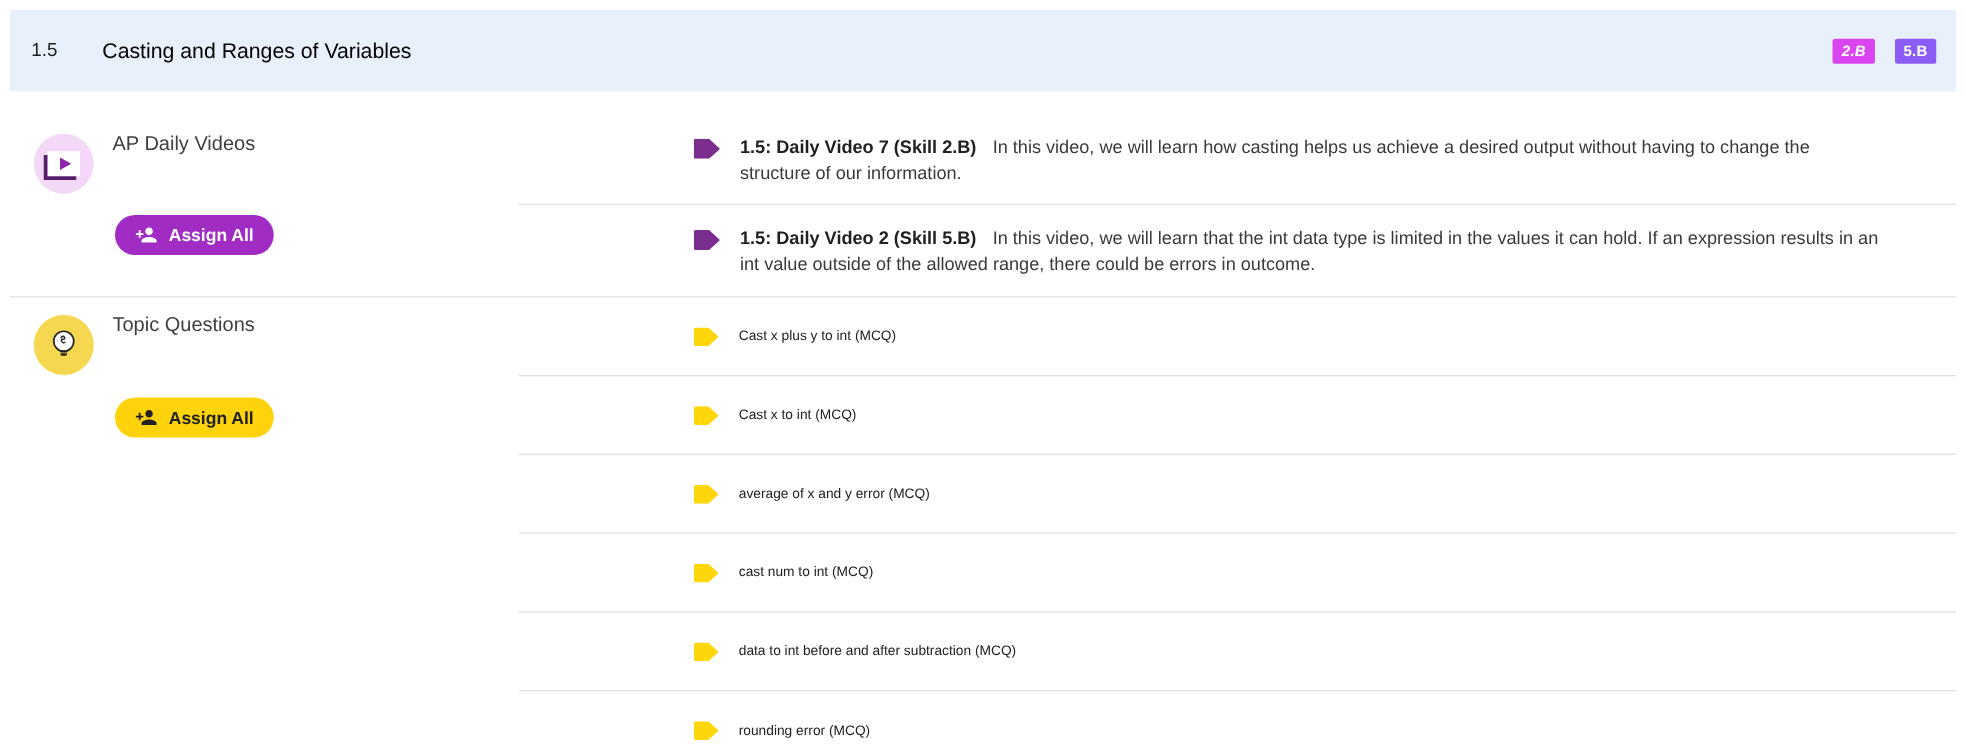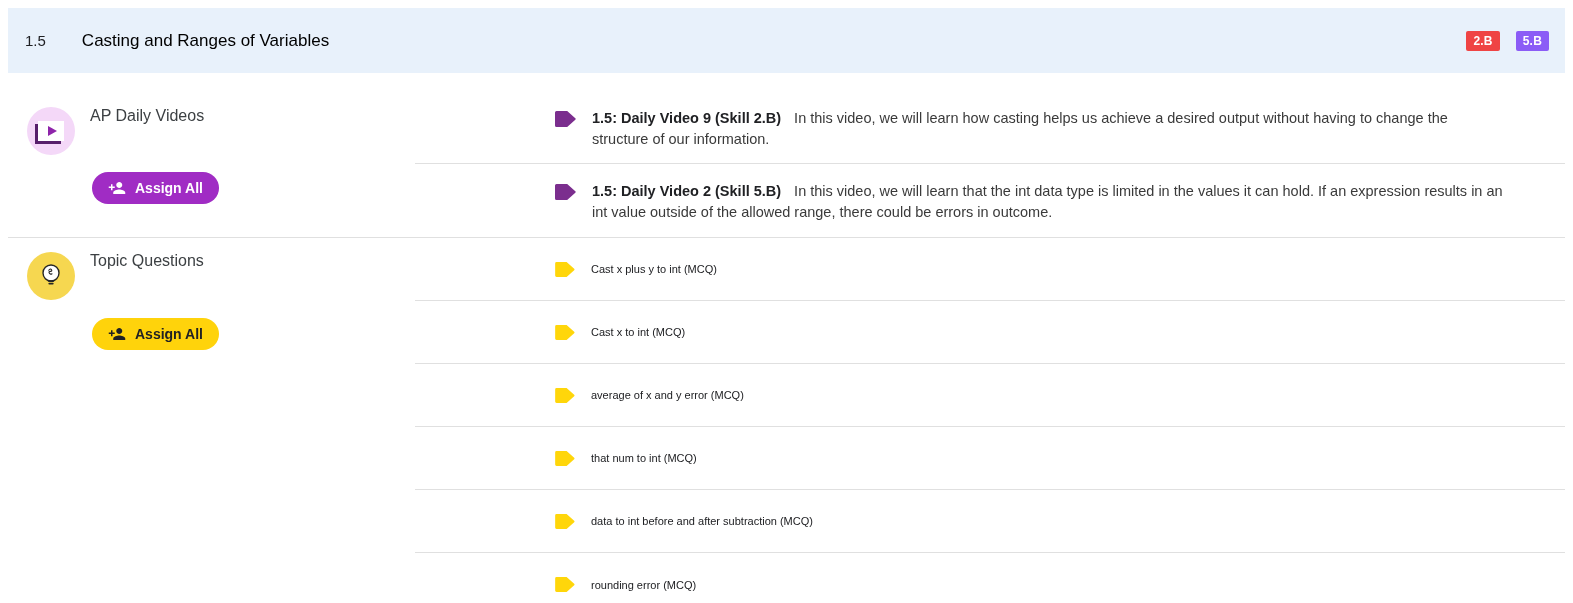--- a/index.html
+++ b/index.html
@@ -95,21 +95,21 @@
 </style>
 </head>
 <body>
 
 <div class="page">
 
   <div class="topic-header">
     <span class="topic-number">1.5</span>
     <span class="topic-title">Casting and Ranges of Variables</span>
     <div class="badges">
-      <span class="skill-badge badge-0" style="background: #ef4444;">2.B</span>
+      <span class="skill-badge badge-0" style="background: #d946ef; font-style: italic;">2.B</span>
       <span class="skill-badge badge-1" style="background: #8b5cf6;">5.B</span>
     </div>
   </div>
 
   <div class="section videos">
     <div class="left-col">
       <div class="left-head">
         <div class="icon-circle videos-circle">
           <div class="play-chip">
             <div class="play-triangle"></div>
@@ -123,21 +123,21 @@
           </svg>
         <span>Assign All</span>
       </button>
     </div>
     <div class="right-col">
       <div class="video-row r1">
         <svg class="tag-icon tag-purple" width="21" height="16" viewBox="0 0 21 16">
             <path fill="currentColor" d="M1.5 0 H12.2 L20.3 7.3 a0.9 0.9 0 0 1 0 1.4 L12.2 16 H1.5 A1.5 1.5 0 0 1 0 14.5 V1.5 A1.5 1.5 0 0 1 1.5 0 Z"></path>
           </svg>
         <div class="video-text">
-          <span class="vtitle">1.5: Daily Video 9 (Skill 2.B)</span><span>In this video, we will learn how casting helps us achieve a desired output without having to change the structure of our information.</span>
+          <span class="vtitle">1.5: Daily Video 7 (Skill 2.B)</span><span>In this video, we will learn how casting helps us achieve a desired output without having to change the structure of our information.</span>
         </div>
       </div>
       <div class="video-row r2">
         <svg class="tag-icon tag-purple" width="21" height="16" viewBox="0 0 21 16">
             <path fill="currentColor" d="M1.5 0 H12.2 L20.3 7.3 a0.9 0.9 0 0 1 0 1.4 L12.2 16 H1.5 A1.5 1.5 0 0 1 0 14.5 V1.5 A1.5 1.5 0 0 1 1.5 0 Z"></path>
           </svg>
         <div class="video-text">
           <span class="vtitle">1.5: Daily Video 2 (Skill 5.B)</span><span>In this video, we will learn that the int data type is limited in the values it can hold. If an expression results in an int value outside of the allowed range, there could be errors in outcome.</span>
         </div>
       </div>
@@ -180,21 +180,21 @@
       <div class="question-row">
         <svg class="tag-icon tag-yellow" width="20" height="15" viewBox="0 0 21 16">
             <path fill="currentColor" d="M1.5 0 H12.2 L20.3 7.3 a0.9 0.9 0 0 1 0 1.4 L12.2 16 H1.5 A1.5 1.5 0 0 1 0 14.5 V1.5 A1.5 1.5 0 0 1 1.5 0 Z"></path>
           </svg>
         <span class="question-label">average of x and y error (MCQ)</span>
       </div>
       <div class="question-row">
         <svg class="tag-icon tag-yellow" width="20" height="15" viewBox="0 0 21 16">
             <path fill="currentColor" d="M1.5 0 H12.2 L20.3 7.3 a0.9 0.9 0 0 1 0 1.4 L12.2 16 H1.5 A1.5 1.5 0 0 1 0 14.5 V1.5 A1.5 1.5 0 0 1 1.5 0 Z"></path>
           </svg>
-        <span class="question-label">that num to int (MCQ)</span>
+        <span class="question-label">cast num to int (MCQ)</span>
       </div>
       <div class="question-row">
         <svg class="tag-icon tag-yellow" width="20" height="15" viewBox="0 0 21 16">
             <path fill="currentColor" d="M1.5 0 H12.2 L20.3 7.3 a0.9 0.9 0 0 1 0 1.4 L12.2 16 H1.5 A1.5 1.5 0 0 1 0 14.5 V1.5 A1.5 1.5 0 0 1 1.5 0 Z"></path>
           </svg>
         <span class="question-label">data to int before and after subtraction (MCQ)</span>
       </div>
       <div class="question-row">
         <svg class="tag-icon tag-yellow" width="20" height="15" viewBox="0 0 21 16">
             <path fill="currentColor" d="M1.5 0 H12.2 L20.3 7.3 a0.9 0.9 0 0 1 0 1.4 L12.2 16 H1.5 A1.5 1.5 0 0 1 0 14.5 V1.5 A1.5 1.5 0 0 1 1.5 0 Z"></path>

